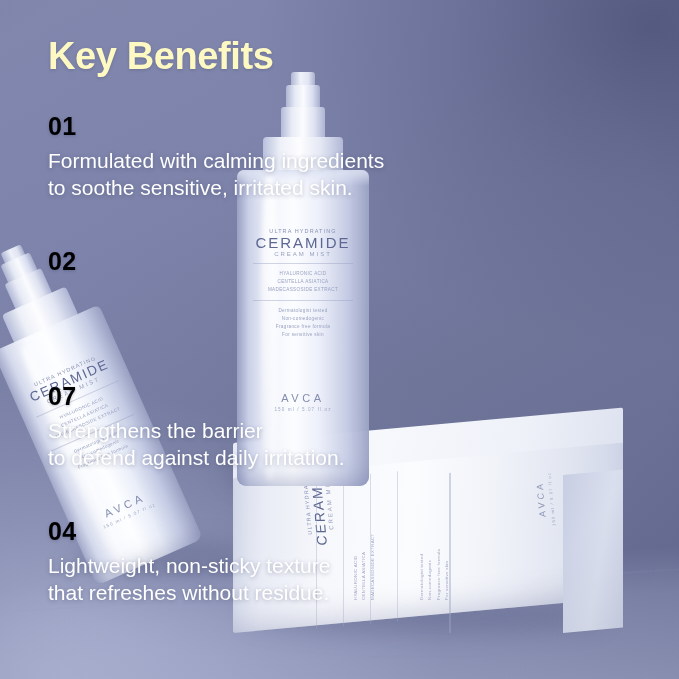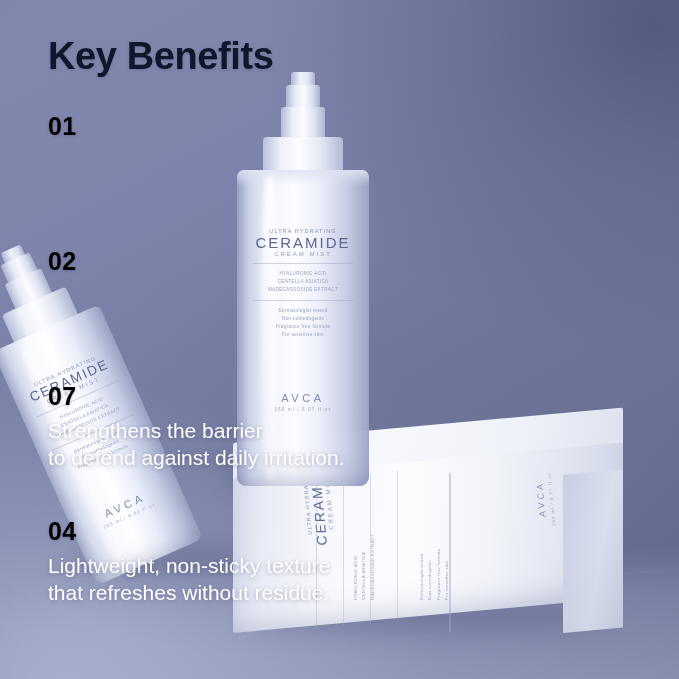--- a/index.html
+++ b/index.html
@@ -373,21 +373,21 @@
     color: #ffffff;
   }
   .title {
     position: absolute;
     top: 37px;
     left: 0;
     font-size: 38px;
     font-weight: bold;
     letter-spacing: -0.4px;
     line-height: 1;
-    color: #0f172a;
+    color: #fef9c3;
     text-shadow: 0 1px 3px rgba(60,65,100,0.30);
   }
   .benefit { position: absolute; left: 0; }
   .b1 { top: 113px; }
   .b2 { top: 248px; }
   .b3 { top: 383px; }
   .b4 { top: 518px; }
 
   .b-num {
     font-size: 25px;
@@ -527,20 +527,22 @@
   </div>
 
   <div class="vignette"></div>
 
   <div class="content">
 
     <div class="title">Key Benefits</div>
 
     <div class="benefit b1">
       <div class="b-num">01</div>
+      <div class="b-text">Formulated with calming ingredients
+to soothe sensitive, irritated skin.</div>
     </div>
 
     <div class="benefit b2">
       <div class="b-num">02</div>
     </div>
 
     <div class="benefit b3">
       <div class="b-num">07</div>
       <div class="b-text">Strengthens the barrier
 to defend against daily irritation.</div>

